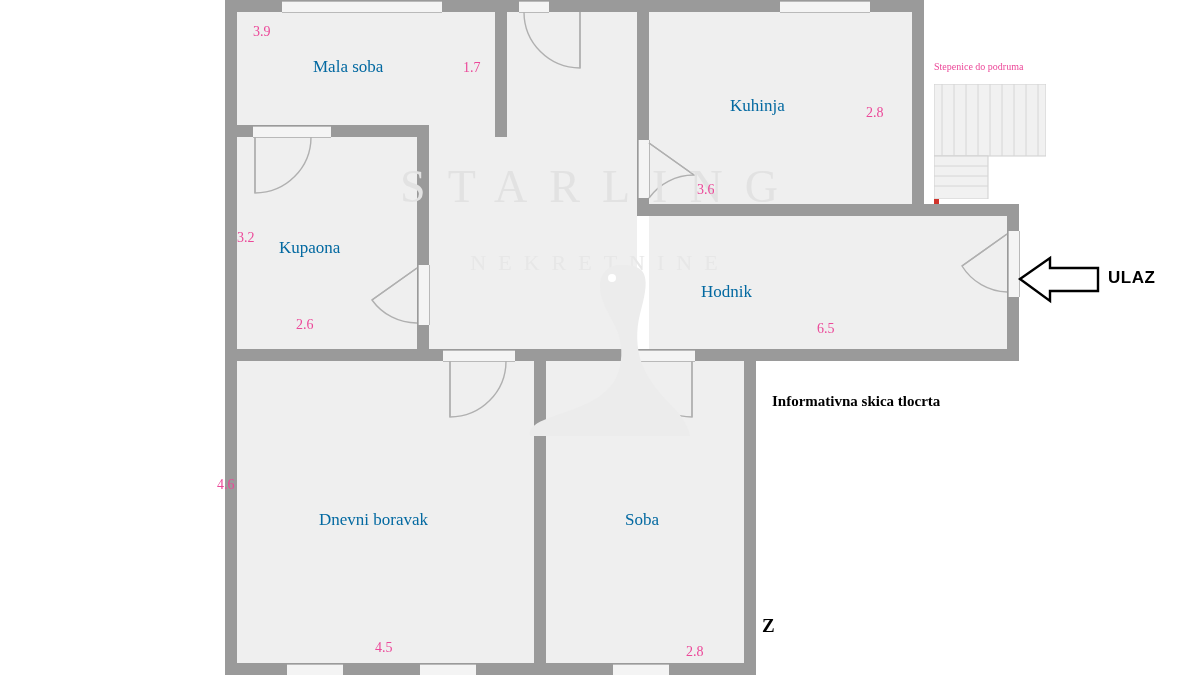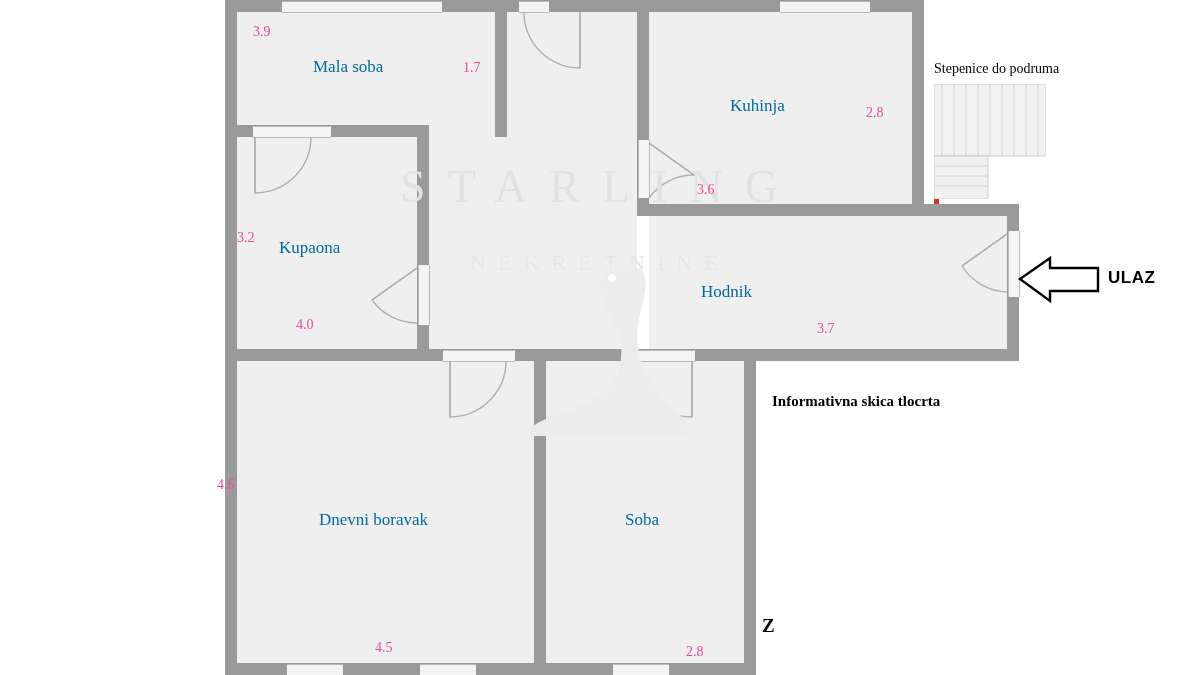--- a/index.html
+++ b/index.html
@@ -49,22 +49,22 @@
   }
   .dim-label {
     position: absolute;
     font-size: 14px;
     color: #ec4899;
     font-family: "Liberation Serif", serif;
     white-space: nowrap;
   }
   .note-label {
     position: absolute;
-    font-size: 14px;
-    color: #000000;
+    font-size: 10px;
+    color: #ec4899;
     font-family: "Liberation Serif", serif;
     white-space: nowrap;
   }
   .bold-label {
     position: absolute;
     font-size: 15px;
     font-weight: bold;
     color: #000000;
     font-family: "Liberation Serif", serif;
     white-space: nowrap;
@@ -280,24 +280,24 @@
   <div class="room-label" style="left:313px; top:57px;">Mala soba</div>
   <div class="room-label" style="left:279px; top:238px;">Kupaona</div>
   <div class="room-label" style="left:730px; top:96px;">Kuhinja</div>
   <div class="room-label" style="left:701px; top:282px;">Hodnik</div>
   <div class="room-label" style="left:319px; top:510px;">Dnevni boravak</div>
   <div class="room-label" style="left:625px; top:510px;">Soba</div>
 
   <div class="dim-label" style="left:253px; top:24px;">3.9</div>
   <div class="dim-label" style="left:463px; top:60px;">1.7</div>
   <div class="dim-label" style="left:237px; top:230px;">3.2</div>
-  <div class="dim-label" style="left:296px; top:317px;">4.0</div>
+  <div class="dim-label" style="left:296px; top:317px;">2.6</div>
   <div class="dim-label" style="left:866px; top:105px;">2.8</div>
   <div class="dim-label" style="left:697px; top:182px;">3.6</div>
-  <div class="dim-label" style="left:817px; top:321px;">3.7</div>
+  <div class="dim-label" style="left:817px; top:321px;">6.5</div>
   <div class="dim-label" style="left:217px; top:477px;">4.6</div>
   <div class="dim-label" style="left:375px; top:640px;">4.5</div>
   <div class="dim-label" style="left:686px; top:644px;">2.8</div>
 
   <div class="note-label" style="left:934px; top:61px;">Stepenice do podruma</div>
   <div class="entrance-label" style="left:1108px; top:268px;">ULAZ</div>
   <div class="bold-label" style="left:772px; top:393px;">Informativna skica tlocrta</div>
   <div class="compass-label" style="left:762px; top:615px;">Z</div>
 
 </div>

